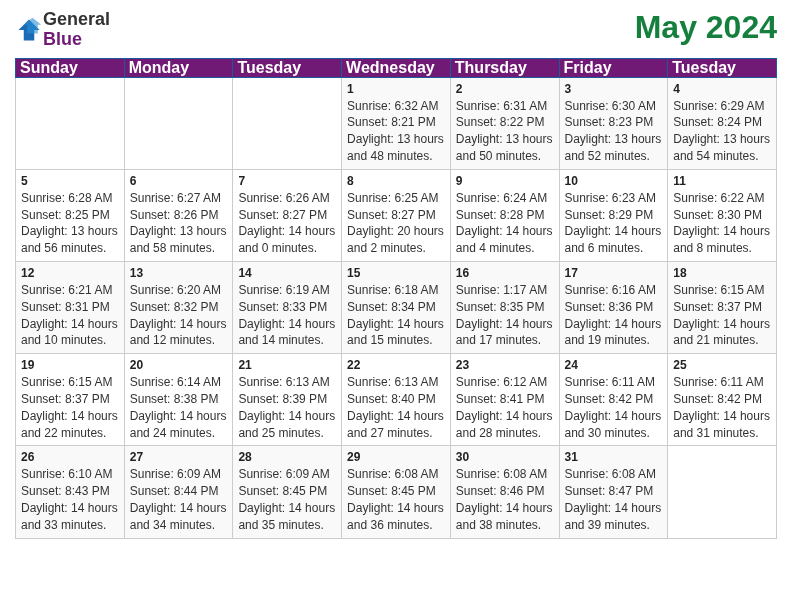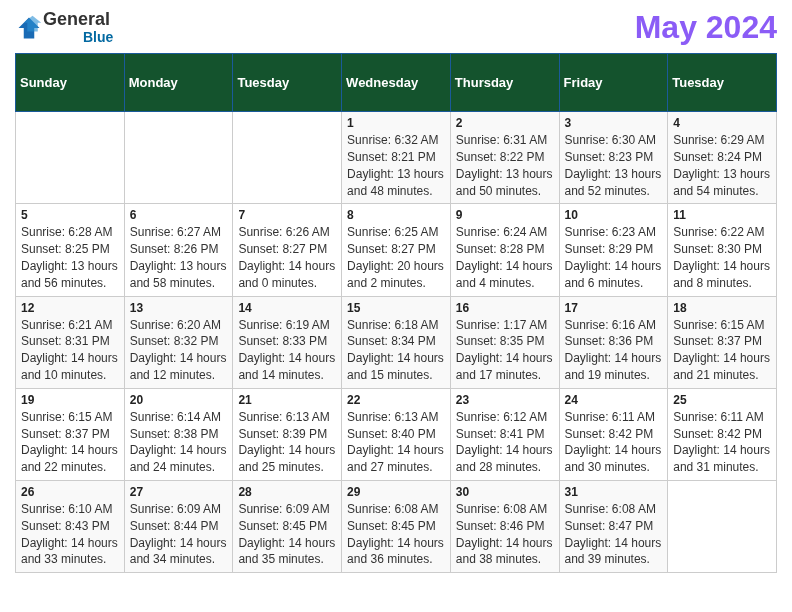--- a/index.html
+++ b/index.html
@@ -34,38 +34,38 @@
     .logo-icon {
       width: 28px;
       height: 28px;
     }
     .title-block {
       text-align: right;
     }
     .month-title {
       font-size: 32px;
       font-weight: bold;
-      color: #8b5cf6;
+      color: #15803d;
       line-height: 1.1;
     }
     .location {
       font-size: 14px;
       color: #555;
     }
     .calendar {
       width: 100%;
       border-collapse: collapse;
       font-size: 11px;
     }
     .calendar thead tr th {
-      background: #14532d;
+      background: #701a75;
       color: #fff;
-      padding: 21px 4px;
+      padding: 0 4px;
       text-align: left;
-      font-size: 13px;
+      font-size: 16px;
       font-weight: bold;
       border: 1px solid #1a5a9a;
     }
     .calendar tbody tr td {
       border: 1px solid #ccc;
       vertical-align: top;
       padding: 4px 5px;
       width: calc(100% / 7);
       height: 80px;
       background: #fff;
@@ -93,21 +93,21 @@
 
 <div class="page">
   <div class="header">
     <div class="logo">
       <svg class="logo-icon" viewBox="0 0 32 32">
         <polygon points="16,4 28,16 22,16 22,28 10,28 10,16 4,16" fill="#1a6bb5"></polygon>
         <polygon points="20,2 30,10 26,10 26,20 14,20 14,10 10,10" fill="#2a8fd4" opacity="0.6"></polygon>
       </svg>
       <div class="logo-text">
         <span style="font-size:18px;font-weight:bold;color:#333;">General</span>
-        <span style="font-size:14px;font-weight:bold;color:#0369a1;margin-left:40px;">Blue</span>
+        <span style="font-size:18px;font-weight:bold;color:#701a75;">Blue</span>
       </div>
     </div>
     <div class="title-block">
       <div class="month-title">May 2024</div>
     </div>
   </div>
 
   <table class="calendar">
     <thead>
       <tr>

